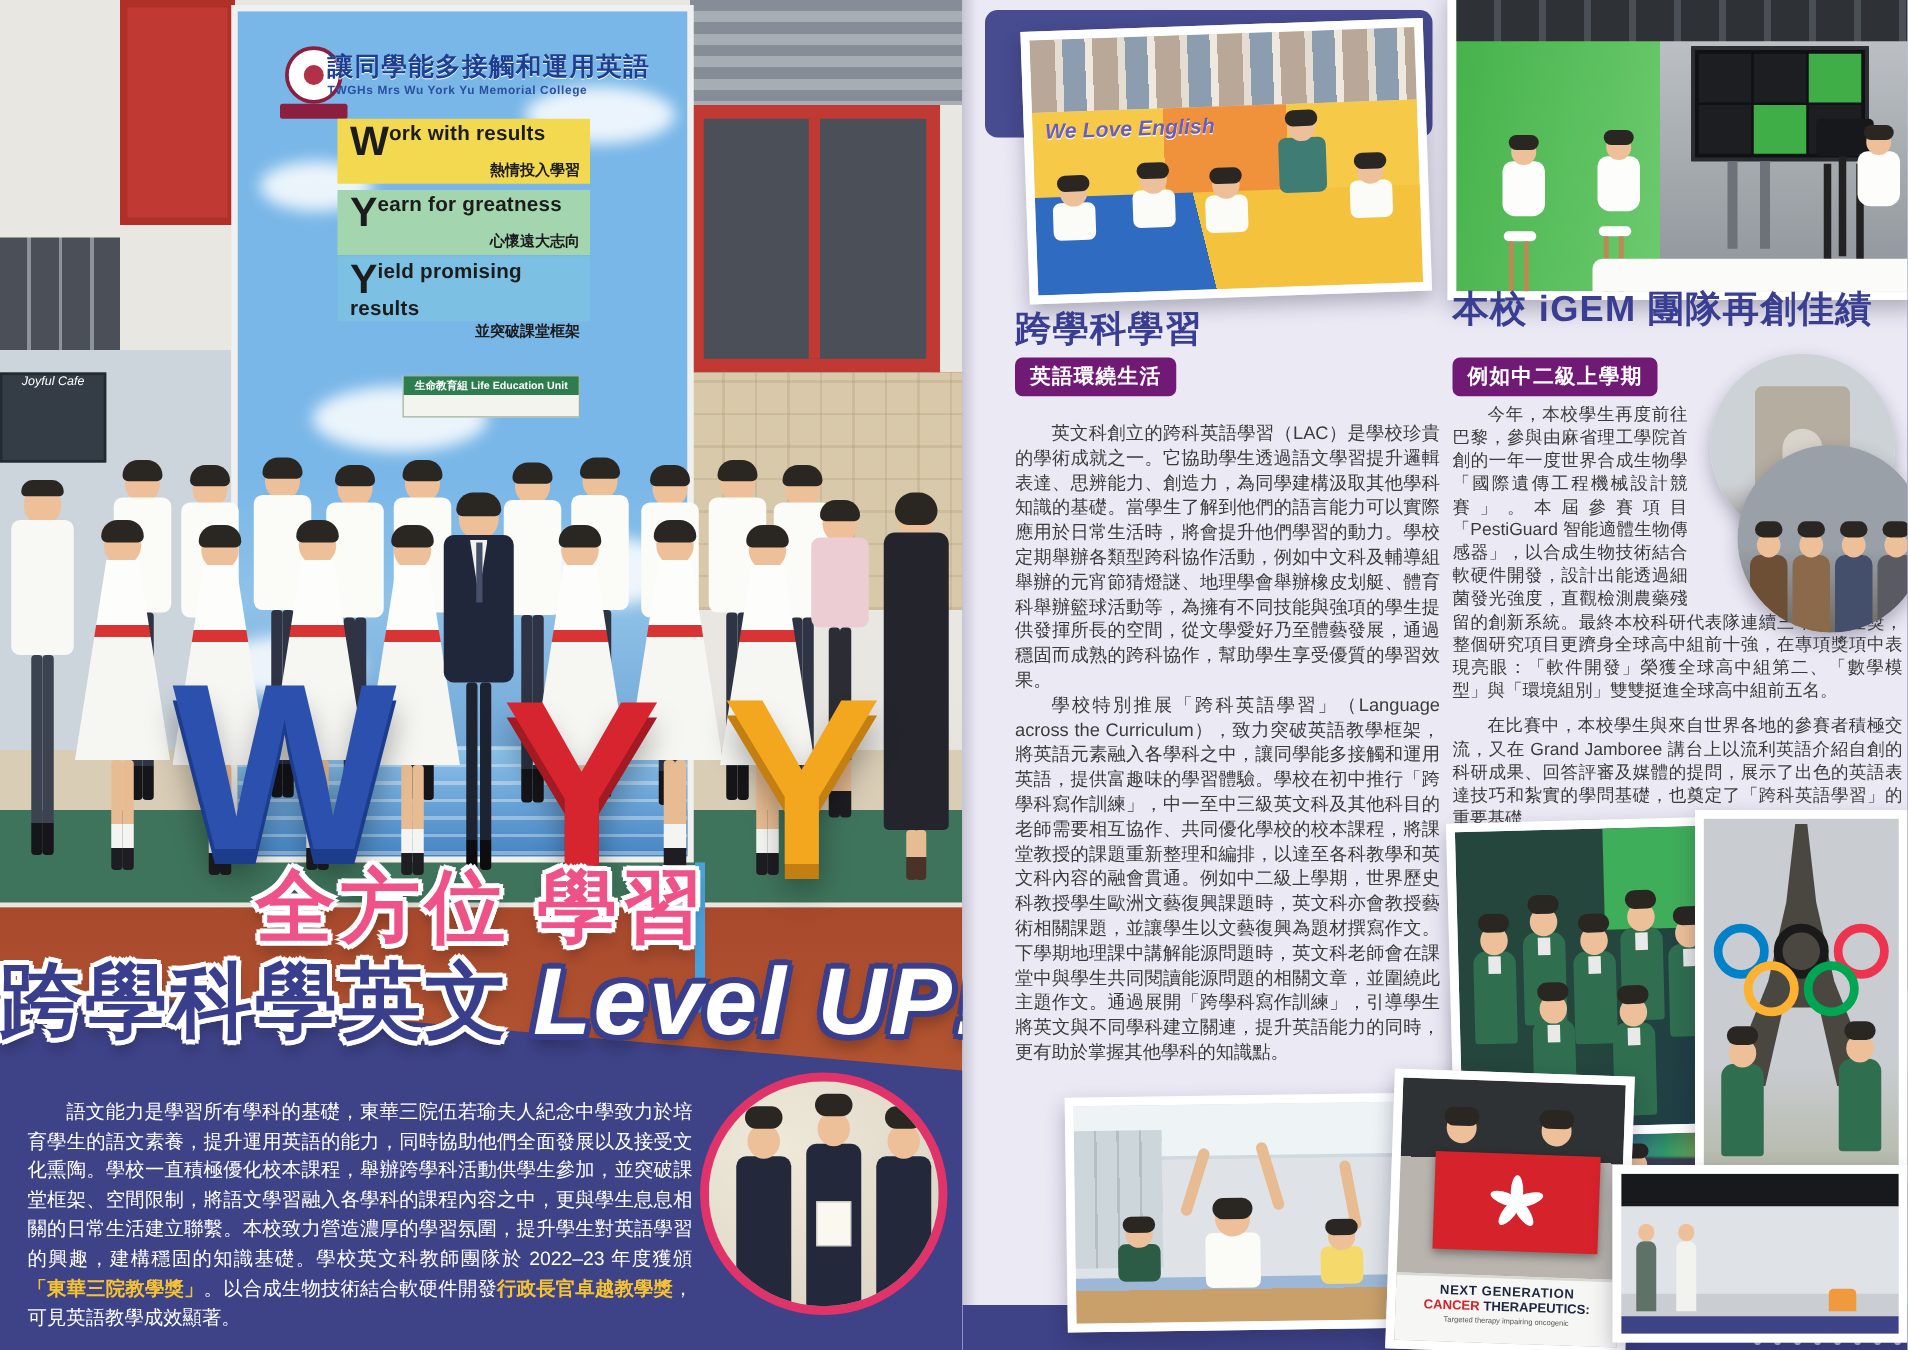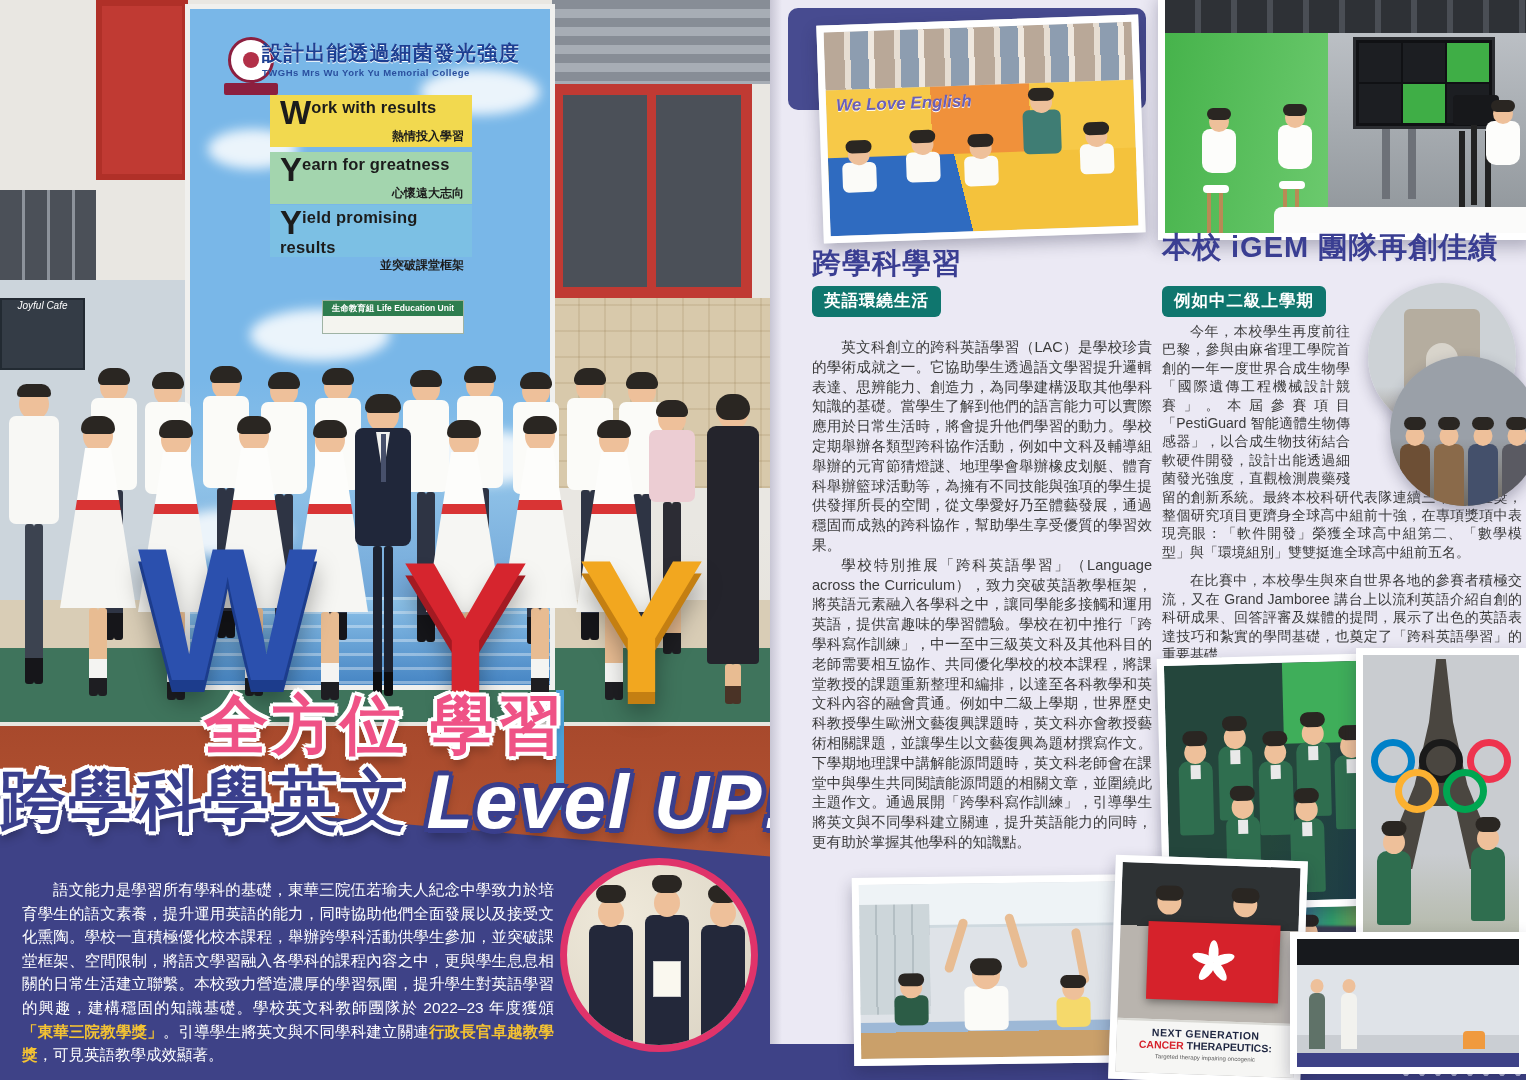--- a/index.html
+++ b/index.html
@@ -118,21 +118,21 @@
 
   
   #right-page{left:770px;top:0;width:756px;height:1080px;background:#ebe9f4;overflow:hidden}
   #right-page .gutter{position:absolute;left:0;top:0;width:12px;height:1080px;background:linear-gradient(90deg,rgba(40,40,70,.18),transparent)}
   .navy-strip{position:absolute;left:0;top:1044px;width:756px;height:36px;background:#3e4287}
   .dots{position:absolute;left:628px;top:1044px;width:128px;height:36px;
     background-image:radial-gradient(#c9cdec 2.4px,transparent 3px);background-size:16px 12px;opacity:.9}
 
   .photo{position:absolute;background:#dfe3e8;border:7px solid #fff;box-shadow:0 7px 16px rgba(30,30,60,.3);overflow:hidden}
   .h2x{position:absolute;font-weight:900;font-size:29px;color:#3a3e92;letter-spacing:1px}
-  .tag{position:absolute;background:#0f766e;color:#fff;font-weight:bold;font-size:16.5px;padding:4px 12px 5px;border-radius:6px;letter-spacing:1px}
+  .tag{position:absolute;background:#701a75;color:#fff;font-weight:bold;font-size:16.5px;padding:4px 12px 5px;border-radius:6px;letter-spacing:1px}
   .bodytxt{position:absolute;color:#3b3b3b;text-align:justify}
   .bodytxt p{text-indent:2em}
   #col-mid .bodytxt{font-size:14.6px;line-height:19.8px}
   #col-right .bodytxt{font-size:14px;line-height:18.4px}
 
   
   #band-mid{position:absolute;left:18px;top:8px;width:358px;height:102px;background:#474b90;border-radius:10px}
   #ph-class{left:50px;top:20px;width:322px;height:218px;transform:rotate(-2deg)}
   #ph-class .wallphotos{position:absolute;left:0;top:0;right:0;height:58px;background:
      repeating-linear-gradient(90deg,#b9a898 0 20px,#e6ddd2 20px 26px,#8d9db0 26px 44px,#efe8df 44px 50px),#ded6cf}
@@ -251,21 +251,21 @@
 
       <div class="abs" id="banner">
         <div class="cloud" style="left:18px;top:120px;width:90px;height:40px"></div>
         <div class="cloud" style="left:230px;top:60px;width:120px;height:46px"></div>
         <div class="cloud" style="left:60px;top:300px;width:140px;height:52px"></div>
         <div class="cloud" style="left:210px;top:420px;width:150px;height:56px"></div>
         <div class="cloud" style="left:-20px;top:500px;width:120px;height:48px"></div>
         <div class="sea"></div>
         <div class="logo"></div>
         <div class="logo-rib"></div>
-        <div class="sch-zh">設計出能透過細菌發光強度</div>
+        <div class="sch-zh">讓同學能多接觸和運用英語</div>
         <div class="sch-en">TWGHs Mrs Wu York Yu Memorial College</div>
         <div class="band b-y">
           <span class="bl">W</span><span class="rest">ork with results</span>
           <div class="zh">熱情投入學習</div>
         </div>
         <div class="band b-g">
           <span class="bl">Y</span><span class="rest">earn for greatness</span>
           <div class="zh">心懷遠大志向</div>
         </div>
         <div class="band b-b">
@@ -400,21 +400,21 @@
 
     <div class="abs ow" id="title1">
       <span>全方位</span>
       <span>學習</span>
     </div>
     <div class="abs" id="title2">
       <span class="zh ow">跨學科學英文</span>
       <span class="en">Level UP!</span>
     </div>
 
-    <p class="abs" id="intro"><span>語文能力是學習所有學科的基礎，東華三院伍若瑜夫人紀念中學致力於培育學生的語文素養，提升運用英語的能力，同時協助他們全面發展以及接受文化熏陶。學校一直積極優化校本課程，舉辦跨學科活動供學生參加，並突破課堂框架、空間限制，將語文學習融入各學科的課程內容之中，更與學生息息相關的日常生活建立聯繫。本校致力營造濃厚的學習氛圍，提升學生對英語學習的興趣，建構穩固的知識基礎。學校英文科教師團隊於 2022–23 年度獲頒</span><span class="hl">「東華三院教學獎」</span><span>。引導學生將英文與不同學科建立關連</span><span class="hl">行政長官卓越教學獎</span><span>，可見英語教學成效顯著。</span></p>
+    <p class="abs" id="intro"><span>語文能力是學習所有學科的基礎，東華三院伍若瑜夫人紀念中學致力於培育學生的語文素養，提升運用英語的能力，同時協助他們全面發展以及接受文化熏陶。學校一直積極優化校本課程，舉辦跨學科活動供學生參加，並突破課堂框架、空間限制，將語文學習融入各學科的課程內容之中，更與學生息息相關的日常生活建立聯繫。本校致力營造濃厚的學習氛圍，提升學生對英語學習的興趣，建構穩固的知識基礎。學校英文科教師團隊於 2022–23 年度獲頒</span><span class="hl">「東華三院教學獎」</span><span>。以合成生物技術結合軟硬件開發</span><span class="hl">行政長官卓越教學獎</span><span>，可見英語教學成效顯著。</span></p>
 
     <div class="abs" id="award-circle">
       <div class="p" style="left:22px"></div>
       <div class="p" style="left:78px;height:130px"></div>
       <div class="p" style="left:134px"></div>
       <div class="cert"></div>
     </div>
   </section>
 
   <section class="abs" id="right-page">

